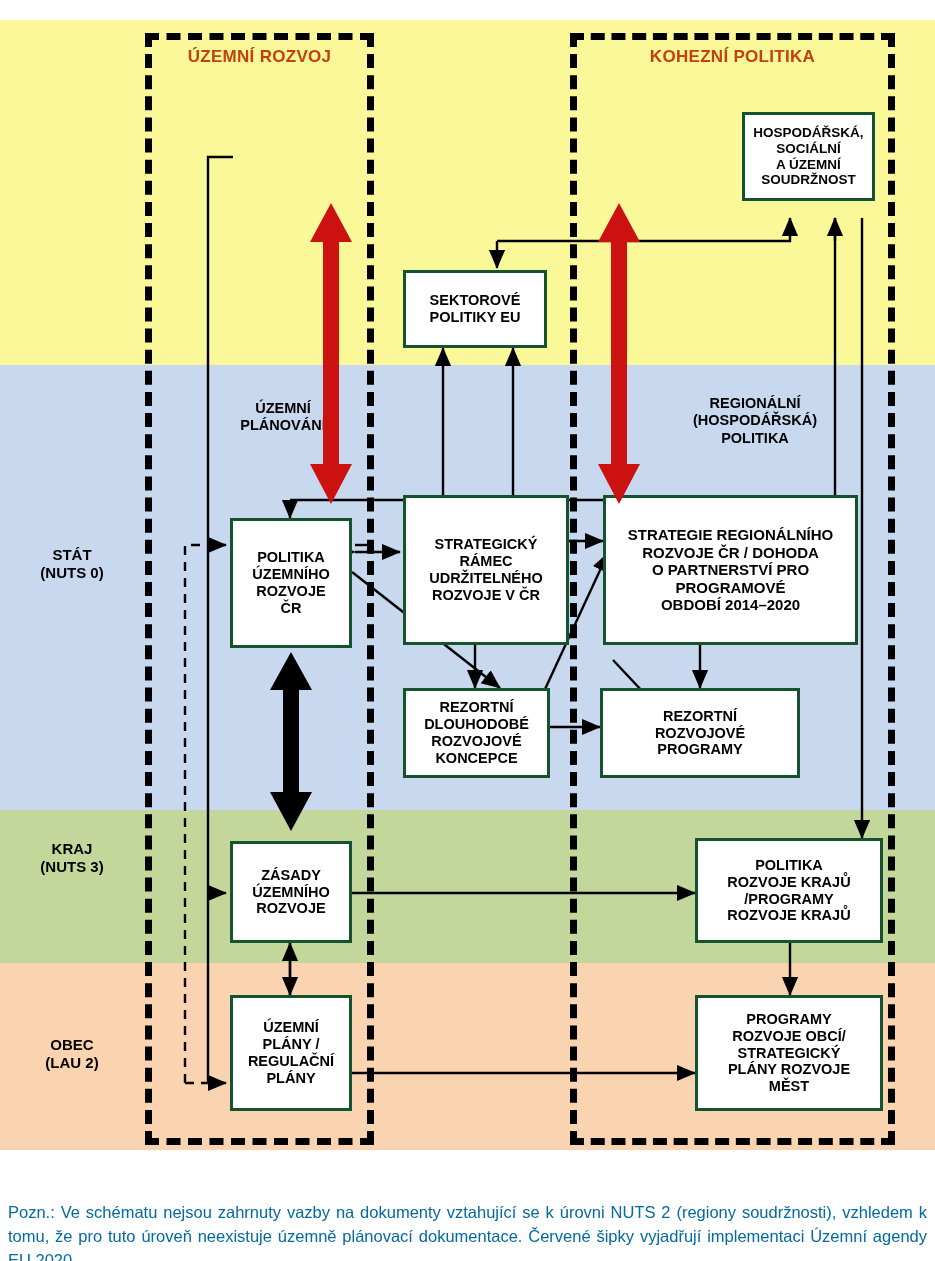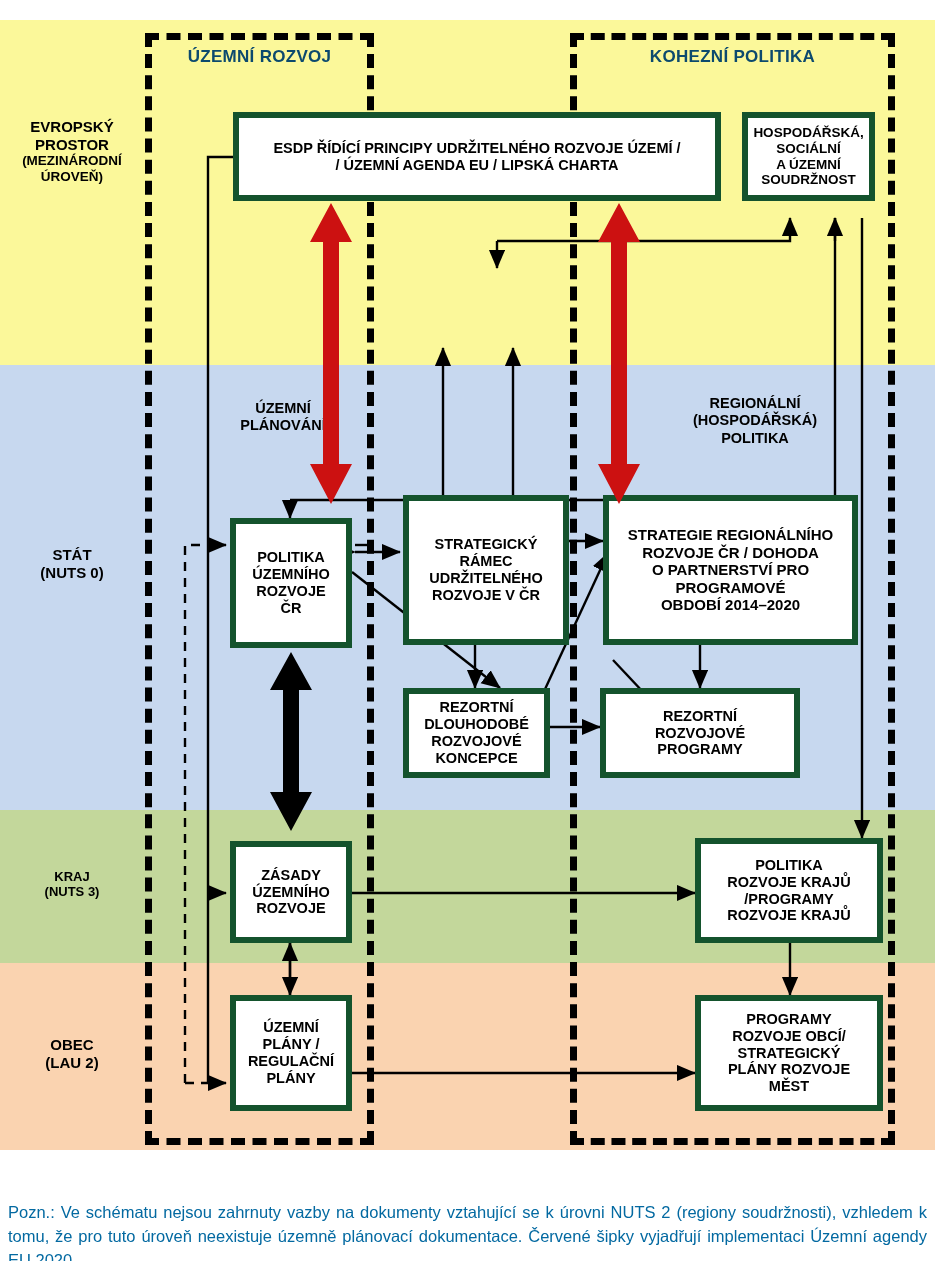--- a/index.html
+++ b/index.html
@@ -12,28 +12,28 @@
   #band-stat {top:365px;height:445px;}
   #band-kraj {top:810px;height:153px;}
   #band-obec {top:963px;height:187px;}
 
   
   .group-col{position:absolute;border:7px dashed #000;box-sizing:border-box;}
   #col-uzemni{left:145px;top:33px;width:229px;height:1112px;}
   #col-kohezni{left:570px;top:33px;width:325px;height:1112px;}
 
   .group-title{position:absolute;text-align:center;font-weight:bold;font-size:17px;
-    color:#0c4a6e;letter-spacing:.3px;}
+    color:#c2410c;letter-spacing:.3px;}
 
   
   .level-label{position:absolute;left:4px;width:136px;text-align:center;
     font-weight:bold;color:#000;line-height:1.18;}
 
   
-  .nbox{position:absolute;background:#fff;border:6px solid #14532d;box-sizing:border-box;
+  .nbox{position:absolute;background:#fff;border:3px solid #14532d;box-sizing:border-box;
     display:flex;align-items:center;justify-content:center;text-align:center;
     font-weight:bold;color:#000;line-height:1.17;z-index:6;}
   .nbox span{display:block;padding:0 4px;}
 
   
   #wires{position:absolute;left:0;top:0;width:935px;height:1261px;z-index:4;}
   #wires-top{position:absolute;left:0;top:0;width:935px;height:1261px;z-index:8;pointer-events:none;}
 
   
   #footnote{position:absolute;left:8px;top:1163px;width:919px;
@@ -42,31 +42,25 @@
 </head>
 <body>
 
 <div id="page">
 
   <div class="band" id="band-eu" style="background:#fbf89a"></div>
   <div class="band" id="band-stat" style="background:#c7d8ef"></div>
   <div class="band" id="band-kraj" style="background:#c3d79b"></div>
   <div class="band" id="band-obec" style="background:#fad3b0"></div>
 
-  <div class="level-label" style="top:118px;font-size:15px;">
-    <div>EVROPSKÝ</div>
-    <div>PROSTOR</div>
-    <div style="font-size:13.5px;">(MEZINÁRODNÍ</div>
-    <div style="font-size:13.5px;">ÚROVEŇ)</div>
-  </div>
   <div class="level-label" style="top:546px;font-size:15px;">
     <div>STÁT</div>
     <div>(NUTS 0)</div>
   </div>
-  <div class="level-label" style="top:869px;font-size:13px;">
+  <div class="level-label" style="top:840px;font-size:15px;">
     <div>KRAJ</div>
     <div>(NUTS 3)</div>
   </div>
   <div class="level-label" style="top:1036px;font-size:15px;">
     <div>OBEC</div>
     <div>(LAU 2)</div>
   </div>
 
   <div class="group-col" id="col-uzemni"></div>
   <div class="group-col" id="col-kohezni"></div>
@@ -137,36 +131,36 @@
 
       <path d="M290,995 L290,943" marker-end="url(#ah)"></path>
 
       <path d="M290,943 L290,995" marker-end="url(#ah)"></path>
 
       <path d="M790,943 L790,995" marker-end="url(#ah)"></path>
 
     </g>
   </svg>
 
-  <div class="nbox" style="left:233px;top:112px;width:488px;height:89px;font-size:14.5px;">
-    <span>
-      <span>ESDP ŘÍDÍCÍ PRINCIPY UDRŽITELNÉHO ROZVOJE ÚZEMÍ /</span>
-      <span>/ ÚZEMNÍ AGENDA EU / LIPSKÁ CHARTA</span>
-    </span>
-  </div>
 
   <div class="nbox" style="left:742px;top:112px;width:133px;height:89px;font-size:13.5px;">
     <span>
       <span>HOSPODÁŘSKÁ,</span>
       <span>SOCIÁLNÍ</span>
       <span>A ÚZEMNÍ</span>
       <span>SOUDRŽNOST</span>
     </span>
   </div>
 
+  <div class="nbox" style="left:403px;top:270px;width:144px;height:78px;font-size:14.5px;">
+    <span>
+      <span>SEKTOROVÉ</span>
+      <span>POLITIKY EU</span>
+    </span>
+  </div>
 
   <div class="nbox" style="left:230px;top:518px;width:122px;height:130px;font-size:14.5px;">
     <span>
       <span>POLITIKA</span>
       <span>ÚZEMNÍHO</span>
       <span>ROZVOJE</span>
       <span>ČR</span>
     </span>
   </div>
 

